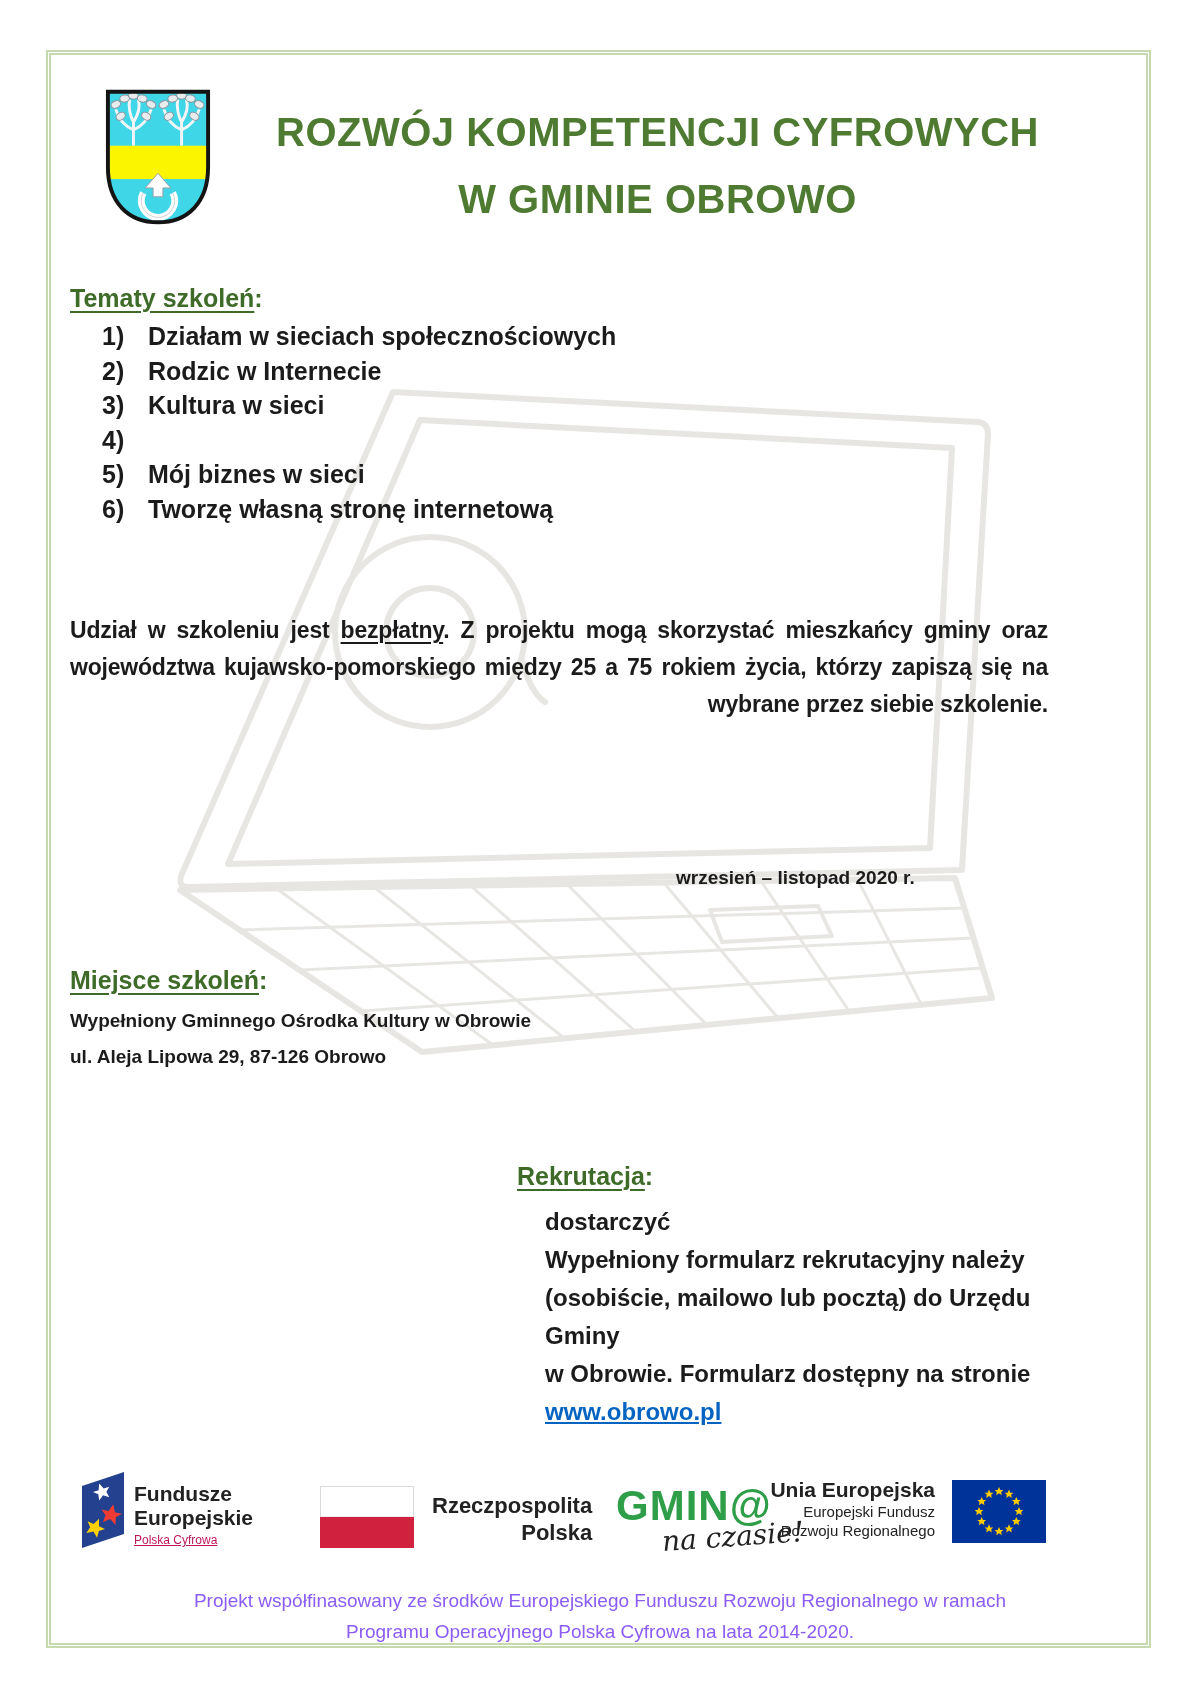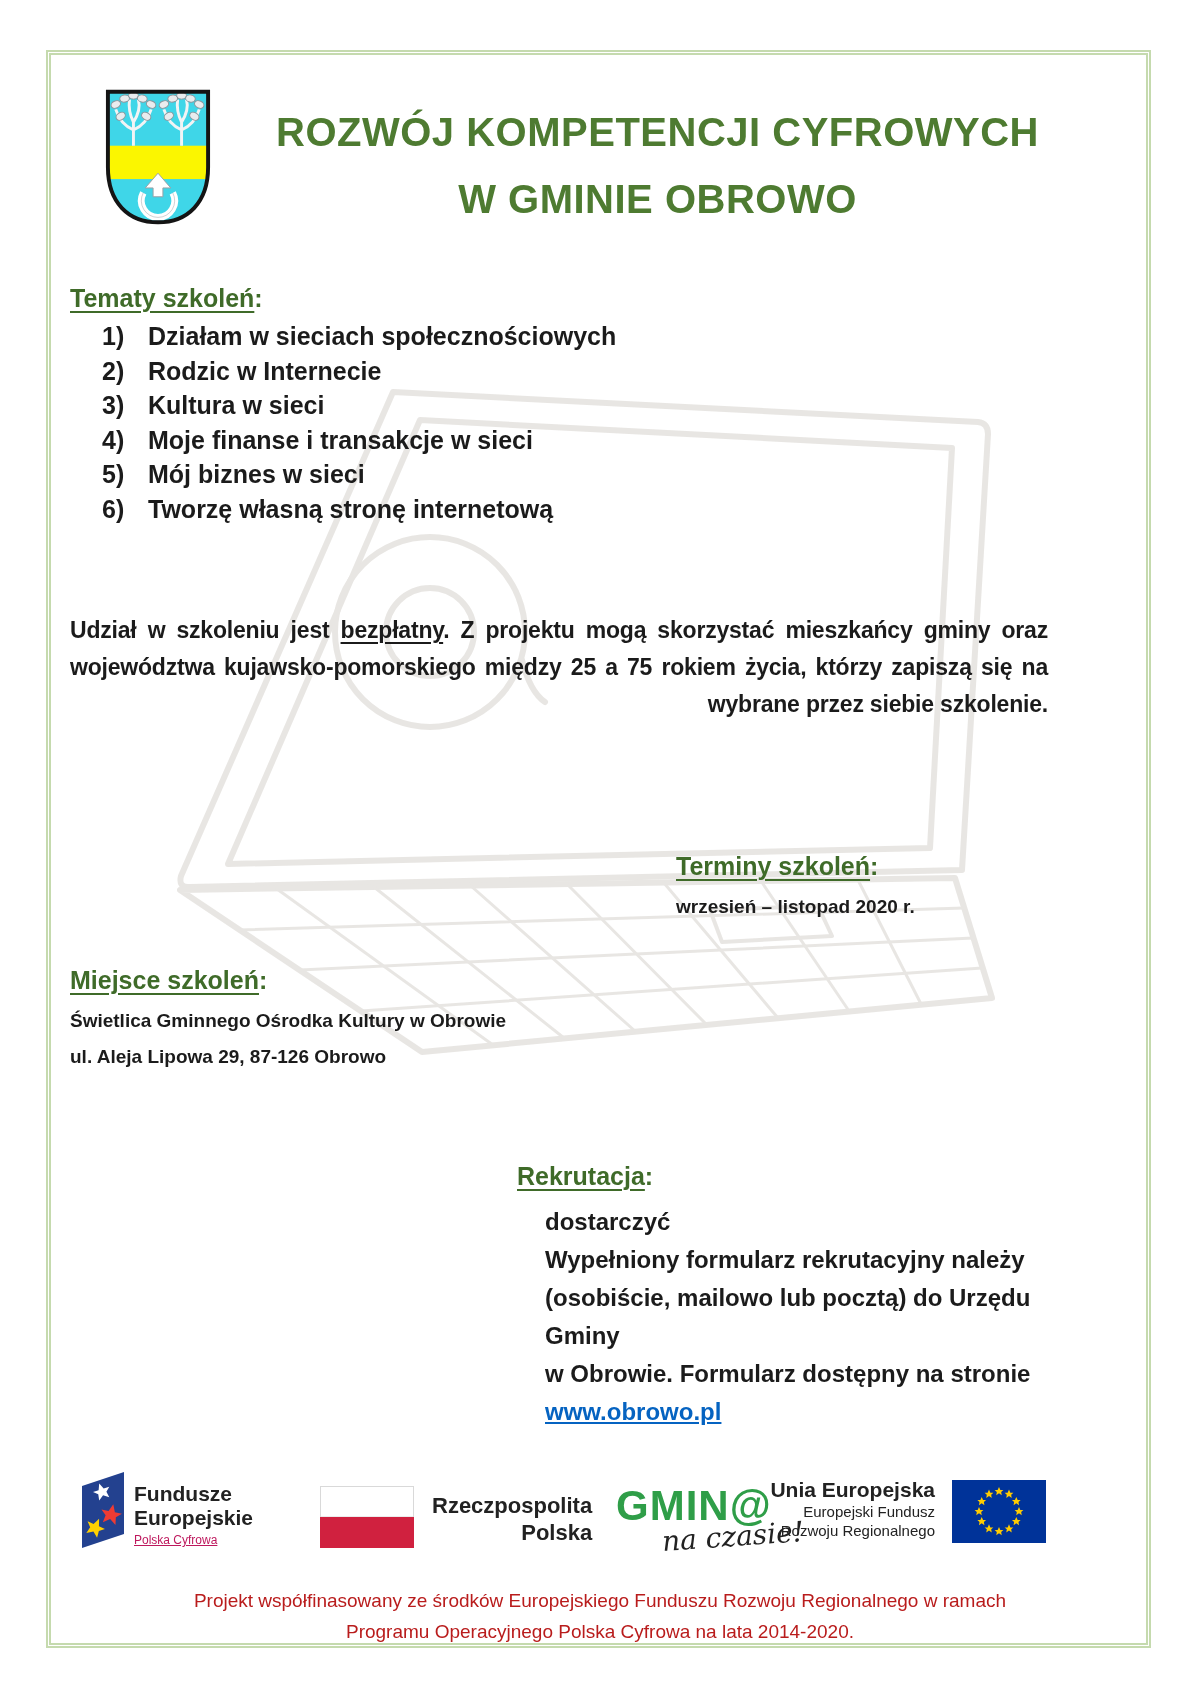--- a/index.html
+++ b/index.html
@@ -51,21 +51,21 @@
   .gmina-sub{
     position:absolute;left:46px;top:38px;
     font-family:"DejaVu Serif",serif;font-style:italic;
     font-size:28px;color:#222;transform:rotate(-4deg);white-space:nowrap;
   }
   .eu-text{position:absolute;left:715px;top:1478px;width:220px;text-align:right;color:#222;}
   .eu-line1{font-weight:bold;font-size:21px;}
   .eu-line23{font-size:15px;line-height:19px;}
   .footer-note{
     position:absolute;left:48px;top:1585px;width:1104px;text-align:center;
-    font-size:19px;line-height:31px;color:#b91c1c;
+    font-size:19px;line-height:31px;color:#8b5cf6;
   }
 </style>
 </head>
 <body>
 
 <div id="page">
 
   <svg class="watermark" width="850" height="700" viewBox="0 0 850 700">
     <g fill="none" stroke="#d2cec8" stroke-width="6" stroke-linejoin="round" stroke-linecap="round">
 
@@ -153,47 +153,45 @@
       <div class="topic-row">
           <span class="num">2)</span>
           <span>Rodzic w Internecie</span>
         </div>
       <div class="topic-row">
           <span class="num">3)</span>
           <span>Kultura w sieci</span>
         </div>
       <div class="topic-row">
           <span class="num">4)</span>
-          <span>Moje finanse i transakcje w sieci</span>
         </div>
       <div class="topic-row">
           <span class="num">5)</span>
           <span>Mój biznes w sieci</span>
         </div>
       <div class="topic-row">
           <span class="num">6)</span>
           <span>Tworzę własną stronę internetową</span>
         </div>
     </div>
   </div>
 
   <div class="intro">
     <div class="jline"><span>Udział w szkoleniu jest </span><span class="uw">bezpłatny</span><span>. Z projektu mogą skorzystać mieszkańcy gminy oraz</span></div>
     <div class="jline">województwa kujawsko-pomorskiego między 25 a 75 rokiem życia, którzy zapiszą się na</div>
     <div class="lline">wybrane przez siebie szkolenie.</div>
   </div>
 
   <div class="abs" style="left:676px;top:852px;">
-    <div class="h-green"><span class="u">Terminy szkoleń</span><span>:</span></div>
     <div class="block-val" style="margin-top:8px;">wrzesień – listopad 2020 r.</div>
   </div>
 
   <div class="abs" style="left:70px;top:966px;">
     <div class="h-green"><span class="u">Miejsce szkoleń</span><span>:</span></div>
-    <div class="block-val" style="margin-top:8px;">Świetlica Gminnego Ośrodka Kultury w Obrowie</div>
+    <div class="block-val" style="margin-top:8px;">Wypełniony Gminnego Ośrodka Kultury w Obrowie</div>
     <div class="block-val">ul. Aleja Lipowa 29, 87-126 Obrowo</div>
   </div>
 
   <div class="abs" style="left:517px;top:1162px;width:590px;">
     <div class="h-green"><span class="u">Rekrutacja</span><span>:</span></div>
     <div class="rec-lines">
       <div>dostarczyć</div>
       <div>Wypełniony formularz rekrutacyjny należy</div>
       <div>(osobiście, mailowo lub pocztą) do Urzędu Gminy</div>
       <div>w Obrowie. Formularz dostępny na stronie</div>

